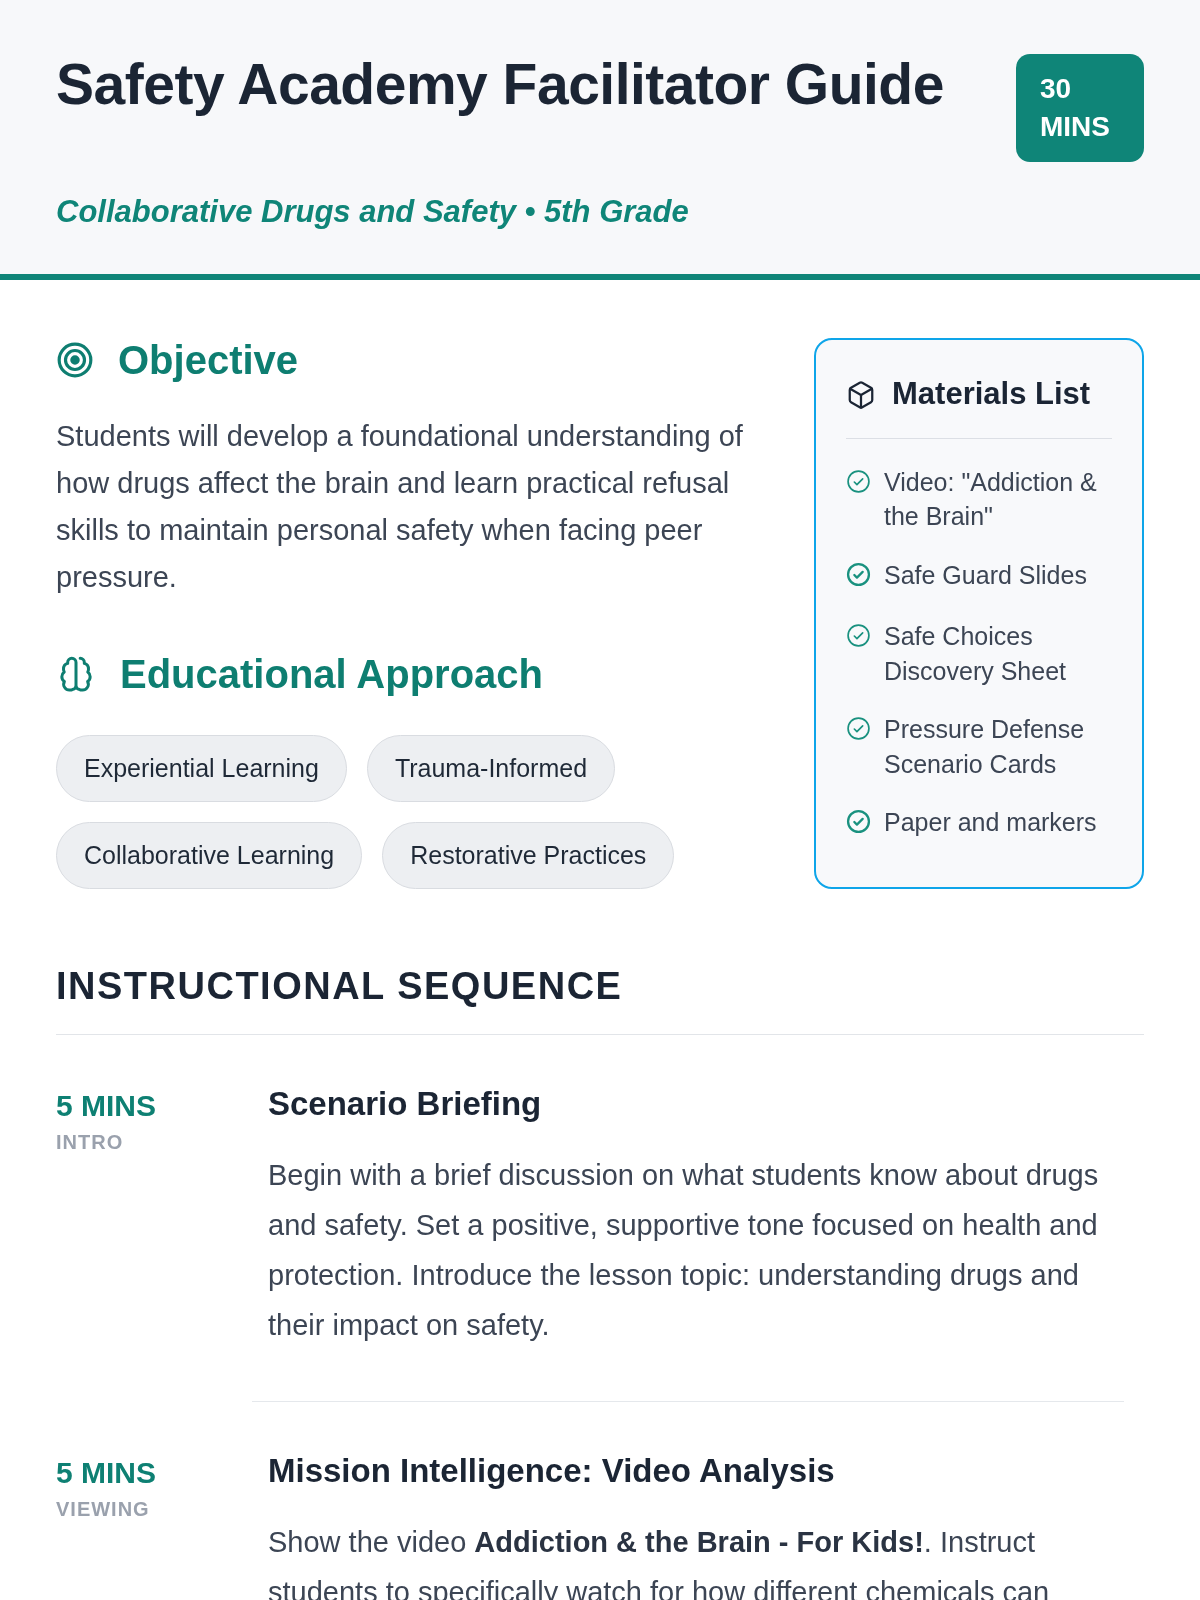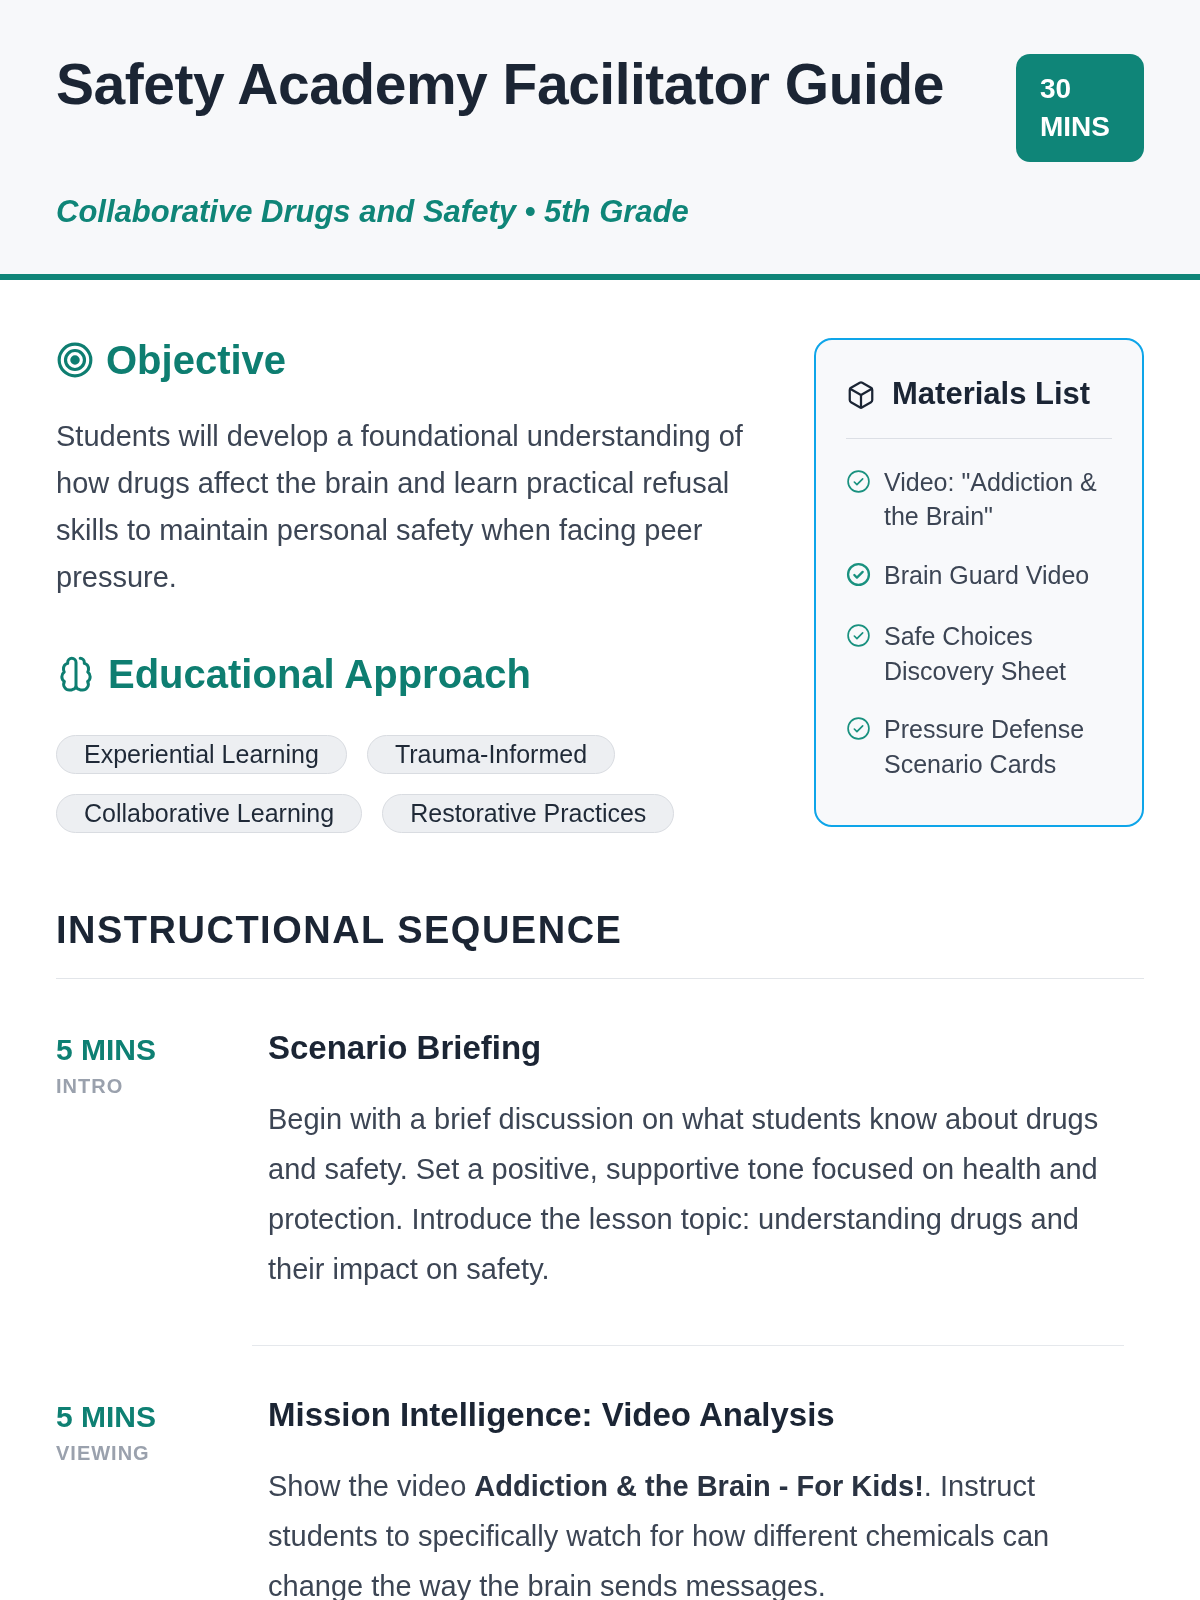--- a/index.html
+++ b/index.html
@@ -60,21 +60,21 @@
   .content-grid {
     display: grid;
     grid-template-columns: 1fr 330px;
     column-gap: 56px;
     align-items: start;
   }
 
   .teal-heading {
     display: flex;
     align-items: center;
-    gap: 12px;
+    gap: 24px;
     margin: 0 0 30px 0;
     font-size: 40px;
     font-weight: 800;
     color: #0e7e71;
   }
   .teal-heading .icon { display: inline-flex; flex-shrink: 0; }
 
   .objective-text {
     margin: 0 0 52px 0;
     font-size: 29px;
@@ -87,21 +87,21 @@
     display: flex;
     flex-wrap: wrap;
     gap: 20px 20px;
     max-width: 660px;
     margin-top: 38px;
   }
   .pill {
     background: #edeff2;
     border: 1px solid #d9dce1;
     border-radius: 999px;
-    padding: 4px 27px;
+    padding: 18px 27px;
     font-size: 25px;
     color: #1f2937;
     white-space: nowrap;
   }
 
   
   .materials-card {
     background: #f8f9fb;
     border: 2px solid #0ea5e9;
     border-radius: 18px;
@@ -267,39 +267,48 @@
           </span>
           <span>Video: "Addiction &amp; the Brain"</span>
         </li>
         <li>
           <span class="icon">
             <svg width="25" height="25" viewBox="0 0 24 24" fill="none" stroke="#19917f" stroke-width="2.2" stroke-linecap="round" stroke-linejoin="round">
                 <circle cx="12" cy="12" r="10"></circle>
                 <path d="M8 12.5l2.5 2.5L16 9.5"></path>
               </svg>
           </span>
-          <span>Brain Guard Video</span>
+          <span>Safe Guard Slides</span>
         </li>
         <li>
           <span class="icon">
             <svg width="25" height="25" viewBox="0 0 24 24" fill="none" stroke="#19917f" stroke-width="1.6" stroke-linecap="round" stroke-linejoin="round">
                 <circle cx="12" cy="12" r="10"></circle>
                 <path d="M8 12.5l2.5 2.5L16 9.5"></path>
               </svg>
           </span>
           <span>Safe Choices Discovery Sheet</span>
         </li>
         <li>
           <span class="icon">
             <svg width="25" height="25" viewBox="0 0 24 24" fill="none" stroke="#19917f" stroke-width="1.6" stroke-linecap="round" stroke-linejoin="round">
                 <circle cx="12" cy="12" r="10"></circle>
                 <path d="M8 12.5l2.5 2.5L16 9.5"></path>
               </svg>
           </span>
           <span>Pressure Defense Scenario Cards</span>
+        </li>
+        <li>
+          <span class="icon">
+            <svg width="25" height="25" viewBox="0 0 24 24" fill="none" stroke="#19917f" stroke-width="2.2" stroke-linecap="round" stroke-linejoin="round">
+                <circle cx="12" cy="12" r="10"></circle>
+                <path d="M8 12.5l2.5 2.5L16 9.5"></path>
+              </svg>
+          </span>
+          <span>Paper and markers</span>
         </li>
       </ul>
     </aside>
   </div>
 
   <section class="sequence">
     <h2 class="sequence-heading">INSTRUCTIONAL SEQUENCE</h2>
     <hr class="sequence-top-divider">
 
     <div class="step">

